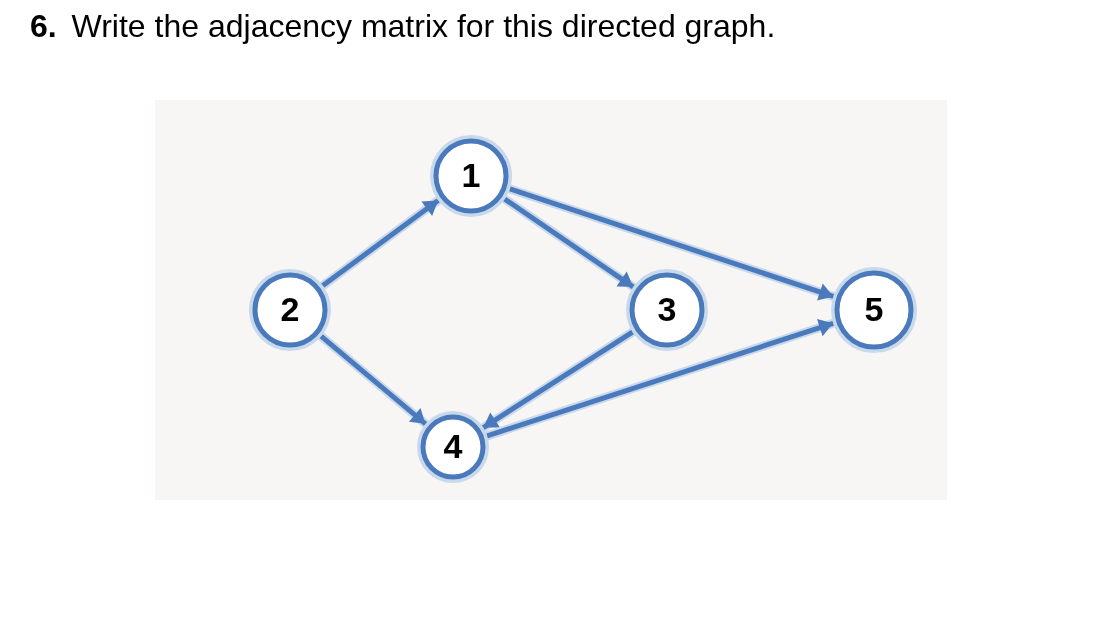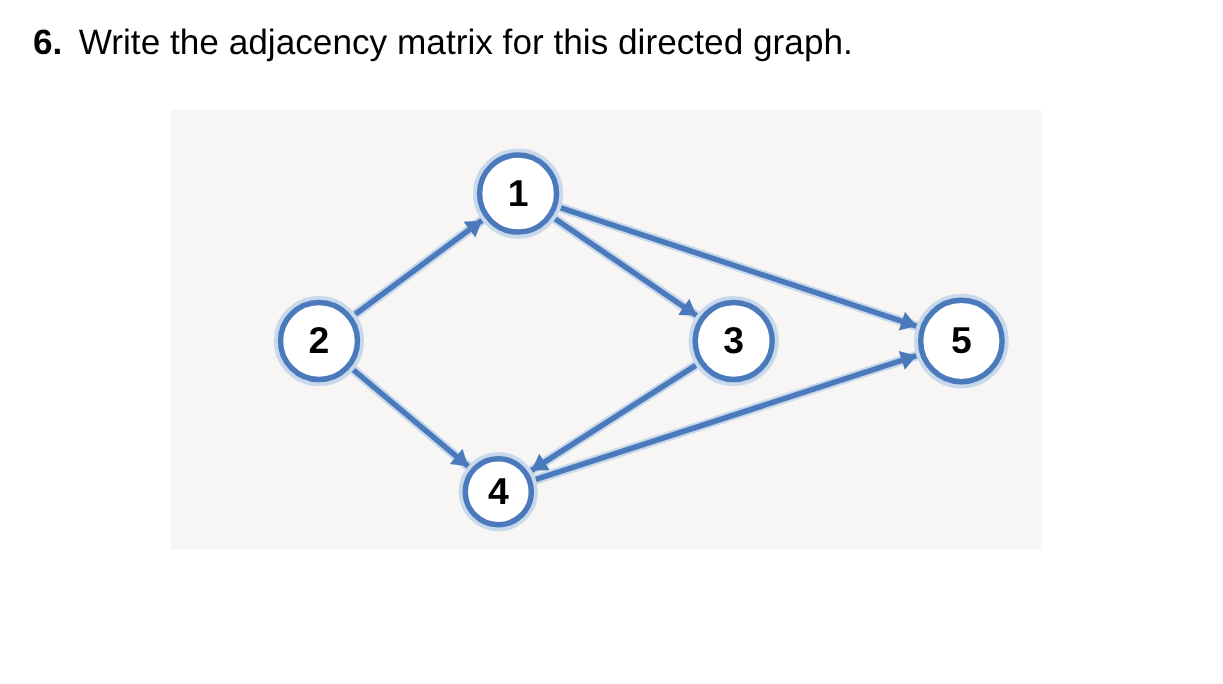--- a/index.html
+++ b/index.html
@@ -12,21 +12,21 @@
     color:#000;
   }
   .page{
     position:relative;
     width:1112px;
     height:622px;
   }
   .question{
     position:absolute;
     left:30px;
-    top:20px;
+    top:8px;
     font-size:32px;
     font-weight:400;
     white-space:nowrap;
   }
   .question .num{
     font-weight:700;
     margin-right:6px;
   }
   .graph-box{
     position:absolute;

